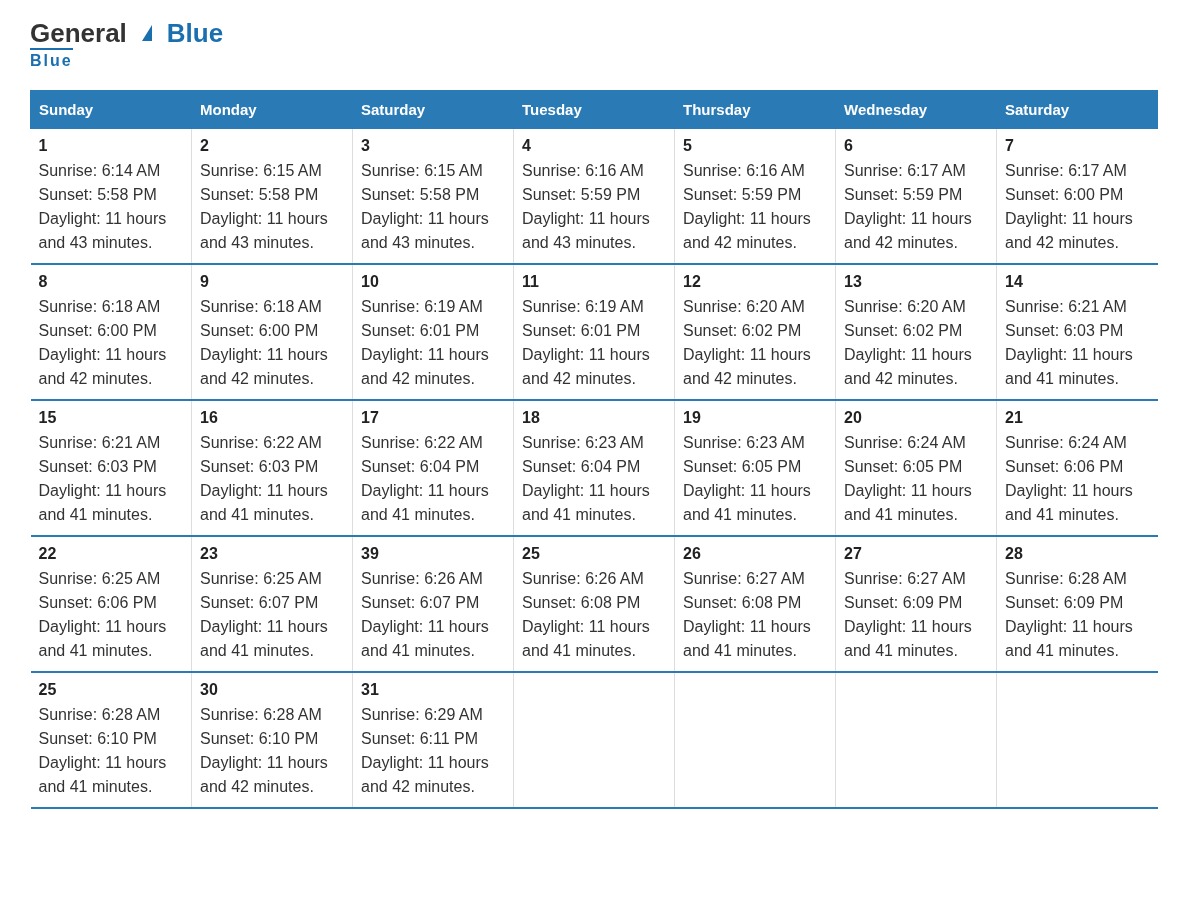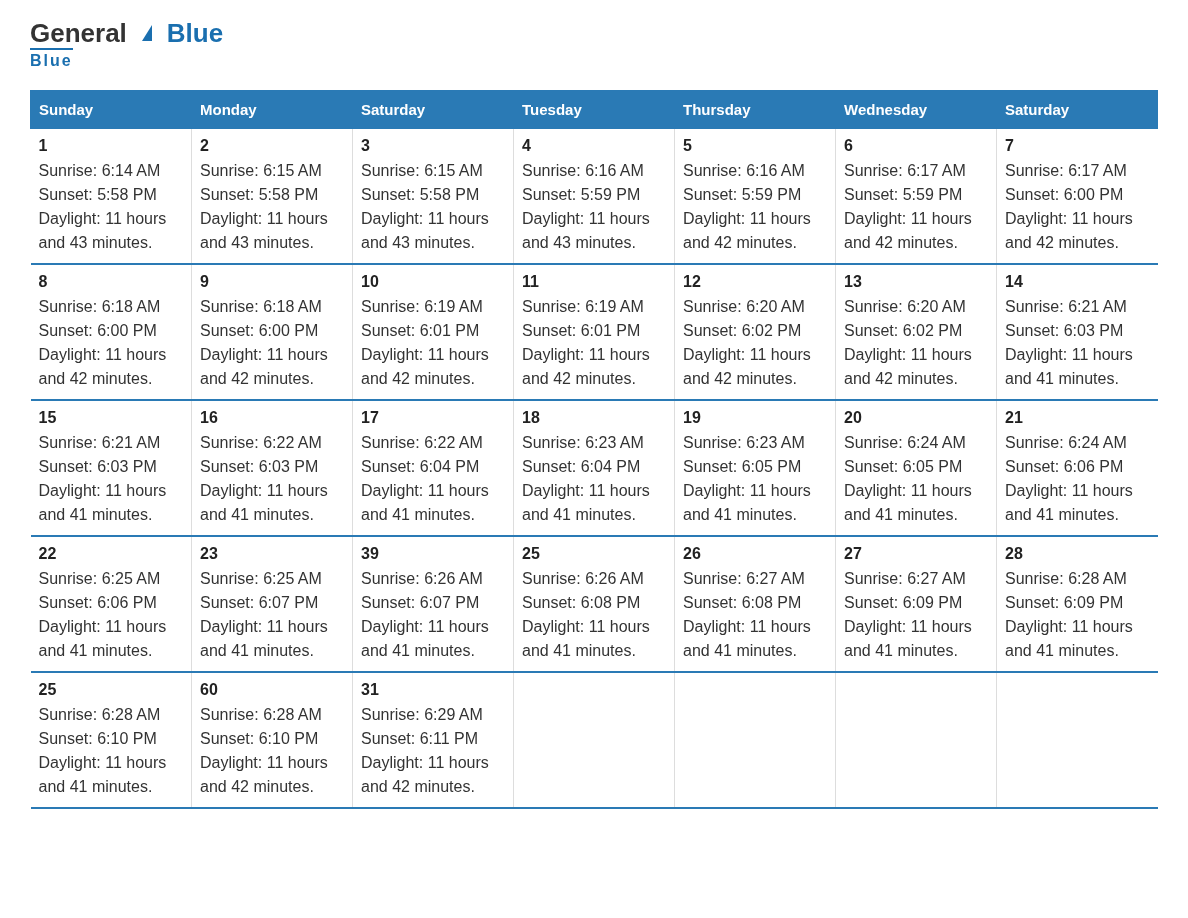--- a/index.html
+++ b/index.html
@@ -231,21 +231,21 @@
         <span class="day-num">28</span>
         <span class="day-info">Sunrise: 6:28 AM<br>Sunset: 6:09 PM<br>Daylight: 11 hours and 41 minutes.</span>
       </td>
       </tr>
       <tr>
         <td>
         <span class="day-num">25</span>
         <span class="day-info">Sunrise: 6:28 AM<br>Sunset: 6:10 PM<br>Daylight: 11 hours and 41 minutes.</span>
       </td>
         <td>
-        <span class="day-num">60</span>
+        <span class="day-num">30</span>
         <span class="day-info">Sunrise: 6:28 AM<br>Sunset: 6:10 PM<br>Daylight: 11 hours and 42 minutes.</span>
       </td>
         <td>
         <span class="day-num">31</span>
         <span class="day-info">Sunrise: 6:29 AM<br>Sunset: 6:11 PM<br>Daylight: 11 hours and 42 minutes.</span>
       </td>
         <td class="empty-cell"></td>
         <td class="empty-cell"></td>
         <td class="empty-cell"></td>
         <td class="empty-cell"></td>

